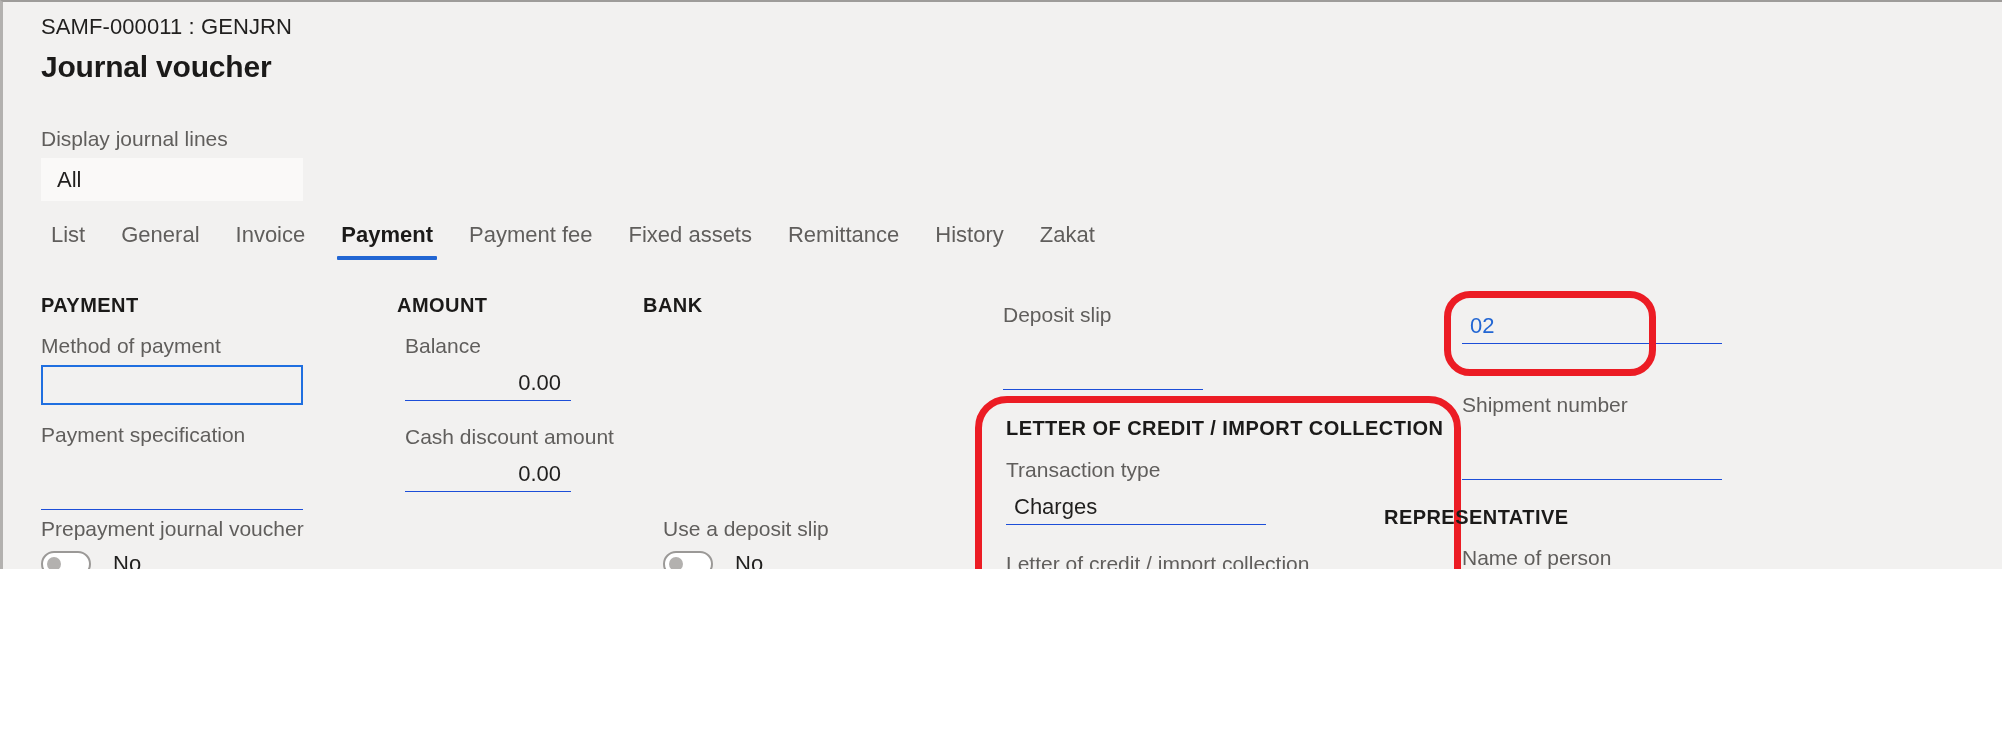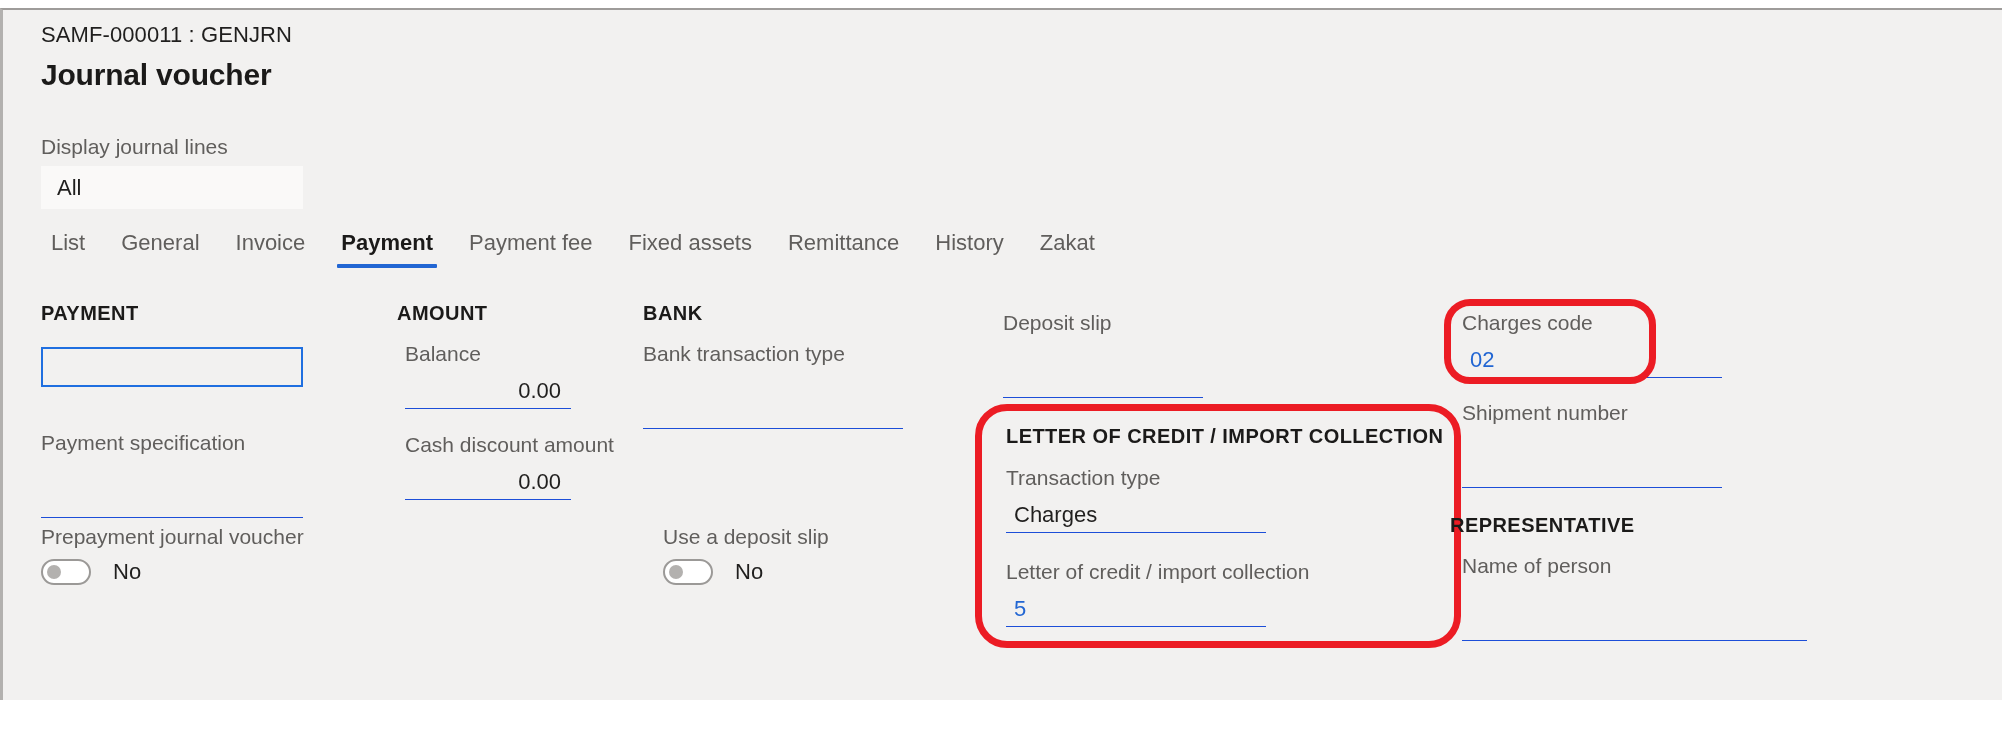--- a/index.html
+++ b/index.html
@@ -8,27 +8,26 @@
     padding: 0;
     background: #ffffff;
   }
   body {
     font-family: "Liberation Sans", sans-serif;
     -webkit-font-smoothing: antialiased;
   }
   #screen {
     position: relative;
     width: 2002px;
-    height: 692px;
+    height: 569px;
     background: #f2f1f0;
     border-top: 2px solid #9e9c9a;
     border-left: 3px solid #b3b1af;
     box-sizing: border-box;
     overflow: hidden;
-    margin-top: 8px;
   }
 
   
   #header-block { position: absolute; left: 38px; top: 12px; }
   .breadcrumb {
     font-size: 22px;
     color: #201f1e;
     letter-spacing: .1px;
     white-space: nowrap;
   }
@@ -206,20 +205,21 @@
     <div class="tab">Payment fee</div>
     <div class="tab">Fixed assets</div>
     <div class="tab">Remittance</div>
     <div class="tab">History</div>
     <div class="tab">Zakat</div>
   </div>
 
   <div class="group-title" style="left:38px; top:292px;">PAYMENT</div>
 
   <div class="form-field" style="left:38px; top:331px; width:262px;">
+    <span class="fl">Method of payment</span>
     <div class="input-focus"></div>
   </div>
 
   <div class="form-field" style="left:38px; top:420px; width:262px;">
     <span class="fl">Payment specification</span>
     <div class="input-line" style="margin-top:26px;">
       <span class="iv"></span>
     </div>
   </div>
 
@@ -244,26 +244,20 @@
 
   <div class="form-field" style="left:402px; top:422px; width:166px;">
     <span class="fl">Cash discount amount</span>
     <div class="input-line num">
       <span class="iv">0.00</span>
     </div>
   </div>
 
   <div class="group-title" style="left:640px; top:292px;">BANK</div>
 
-  <div class="form-field" style="left:640px; top:331px; width:260px;">
-    <span class="fl">Bank transaction type</span>
-    <div class="input-line" style="margin-top:26px;">
-      <span class="iv"></span>
-    </div>
-  </div>
 
 
   <div class="toggle-field" style="left:660px; top:515px;">
     <span class="fl" style="font-size:21px;color:#605e5c;display:block;">Use a deposit slip</span>
     <div class="toggle-row">
       <div class="toggle">
         <span class="knob"></span>
       </div>
       <span class="toggle-text">No</span>
     </div>
@@ -288,36 +282,35 @@
   </div>
 
   <div class="form-field" style="left:1003px; top:549px; width:260px;">
     <span class="fl">Letter of credit / import collection</span>
     <div class="input-line">
       <span class="iv link">5</span>
     </div>
   </div>
 
   <div class="form-field" style="left:1459px; top:300px; width:260px;">
-    <span class="fl">Charges code</span>
     <div class="input-line">
       <span class="iv link">02</span>
     </div>
   </div>
 
   <div class="annot" style="left:1441px; top:289px; width:212px; height:85px;"></div>
 
   <div class="form-field" style="left:1459px; top:390px; width:260px;">
     <span class="fl">Shipment number</span>
     <div class="input-line" style="margin-top:26px;">
       <span class="iv"></span>
     </div>
   </div>
 
-  <div class="group-title" style="left:1447px; top:504px;">REPRESENTATIVE</div>
+  <div class="group-title" style="left:1381px; top:504px;">REPRESENTATIVE</div>
 
   <div class="form-field" style="left:1459px; top:543px; width:345px;">
     <span class="fl">Name of person</span>
     <div class="input-line" style="margin-top:26px;">
       <span class="iv"></span>
     </div>
   </div>
 
 </div>
 

